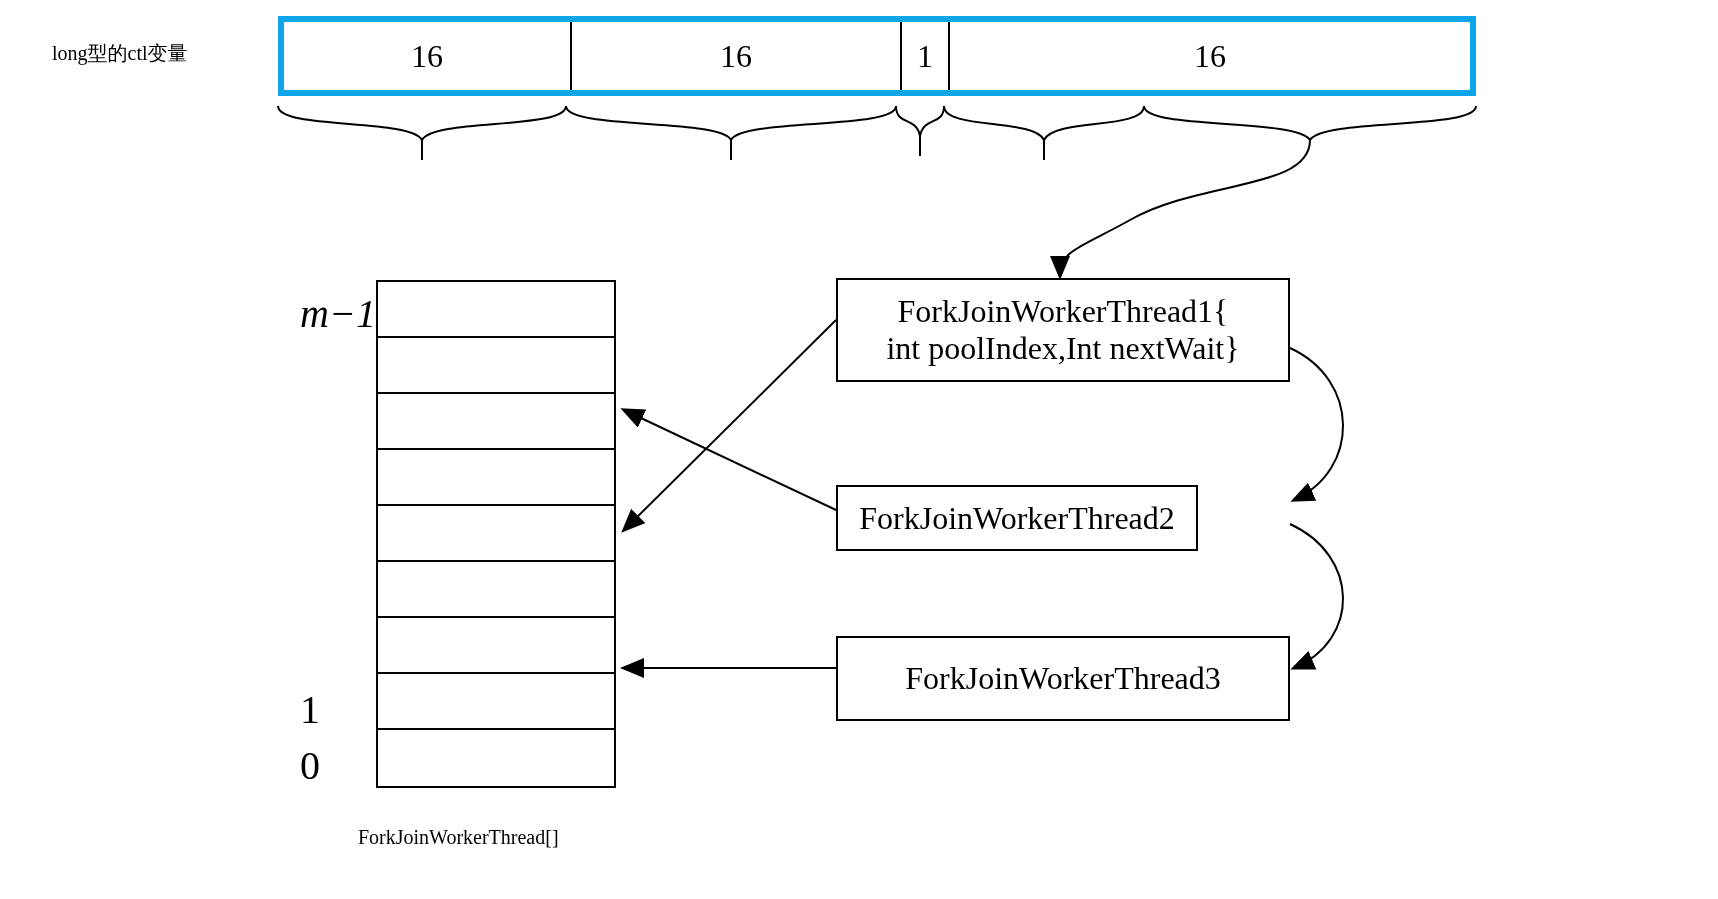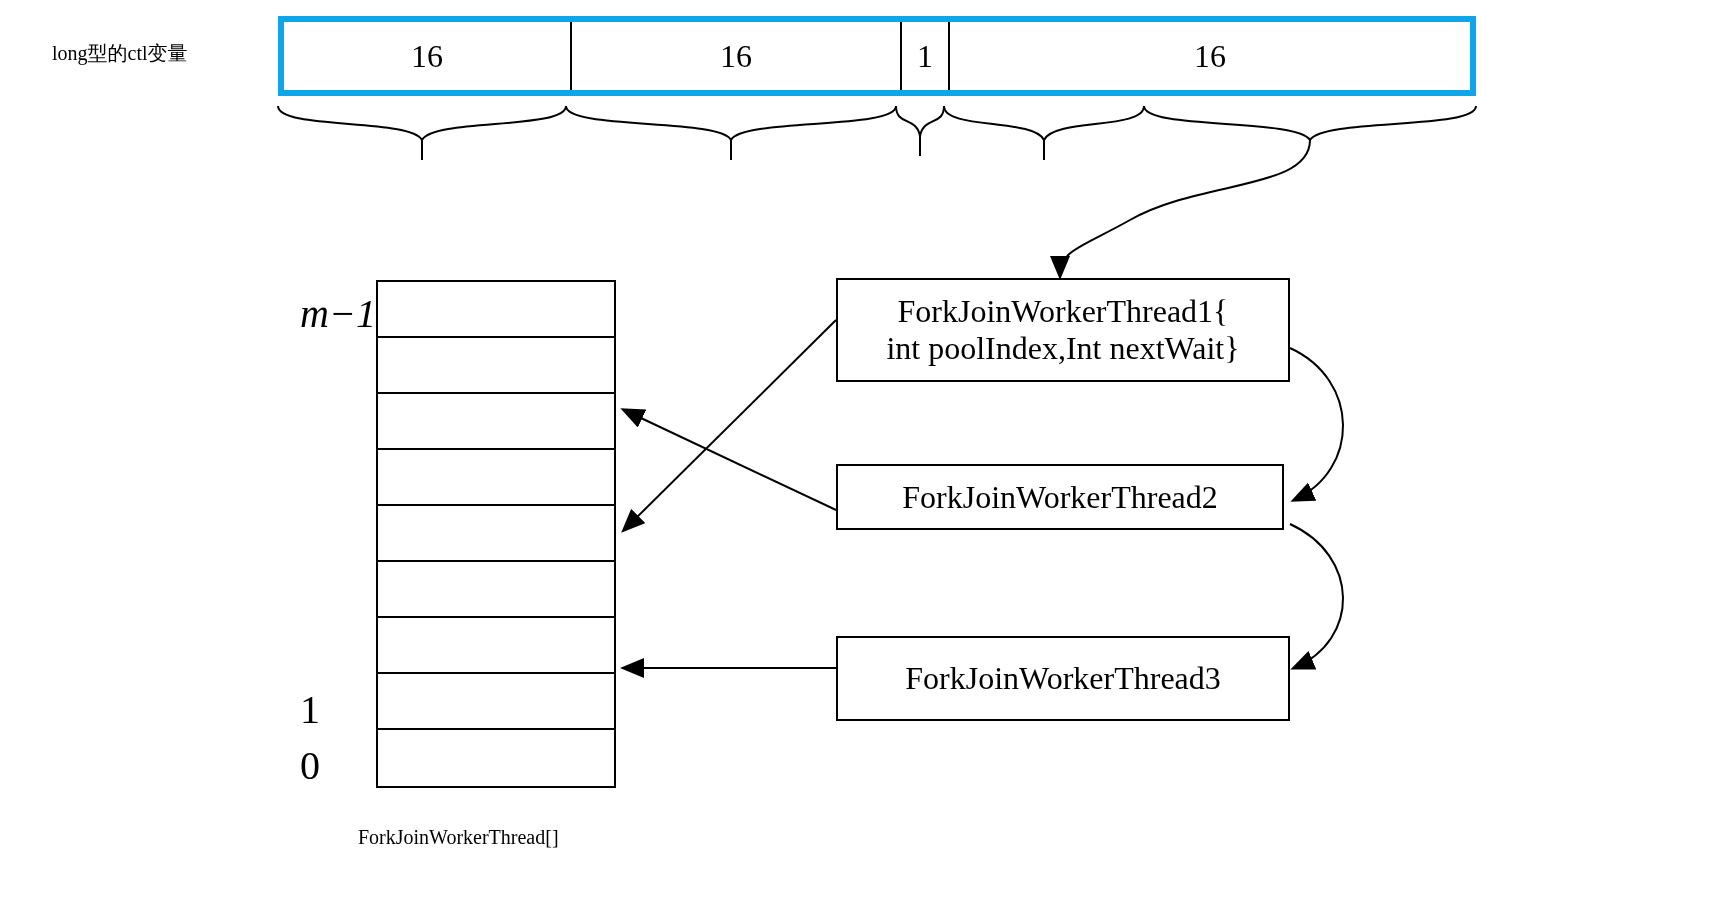--- a/index.html
+++ b/index.html
@@ -112,21 +112,21 @@
   <div class="idx-label" style="left:300px; top:290px; font-style:italic;">m−1</div>
   <div class="idx-label" style="left:300px; top:686px">1</div>
   <div class="idx-label" style="left:300px; top:742px">0</div>
 
   <div class="label" style="left:330px; top:826px">ForkJoinWorkerThread[]</div>
 
   <div class="node-box" style="left:836px; top:278px; width:454px; height:104px; flex-direction:column;">
     <span>ForkJoinWorkerThread1{</span>
     <span>int poolIndex,Int nextWait}</span>
   </div>
-  <div class="node-box" style="left:836px; top:464px; width:448px; height:66px">
+  <div class="node-box" style="left:836px; top:485px; width:362px; height:66px">
     <span>ForkJoinWorkerThread2</span>
   </div>
   <div class="node-box" style="left:836px; top:636px; width:454px; height:85px">
     <span>ForkJoinWorkerThread3</span>
   </div>
 
 
   <svg class="overlay">
     <defs>
       <marker id="arrowhead" markerWidth="12" markerHeight="10" refX="10" refY="5" orient="auto">

